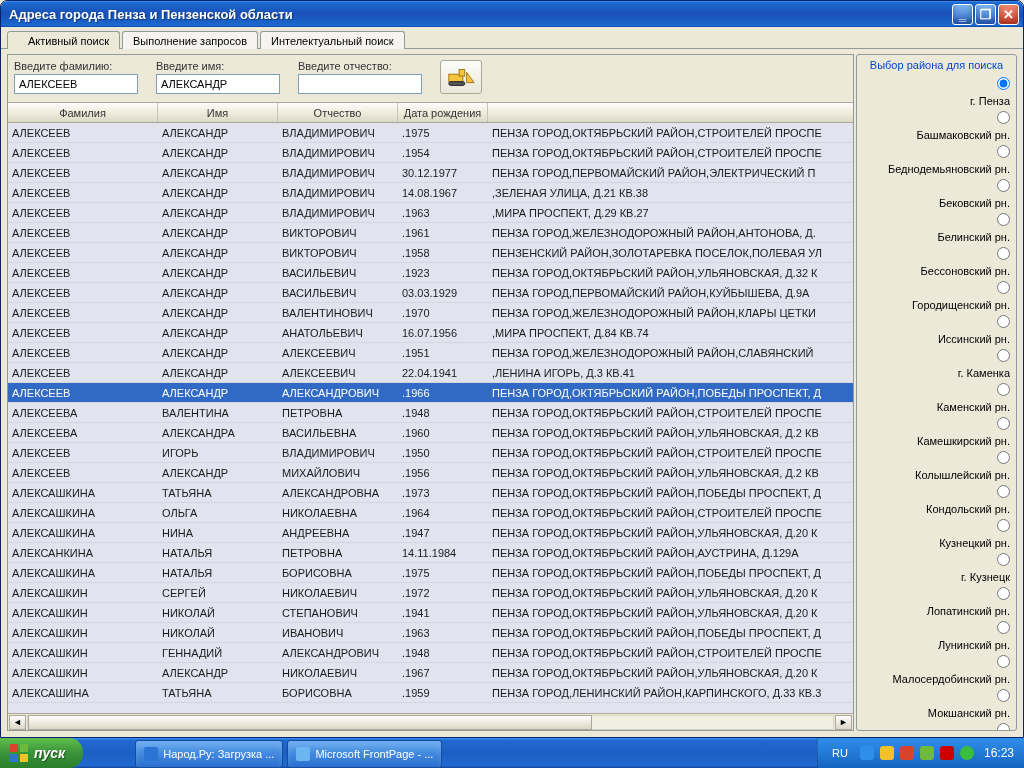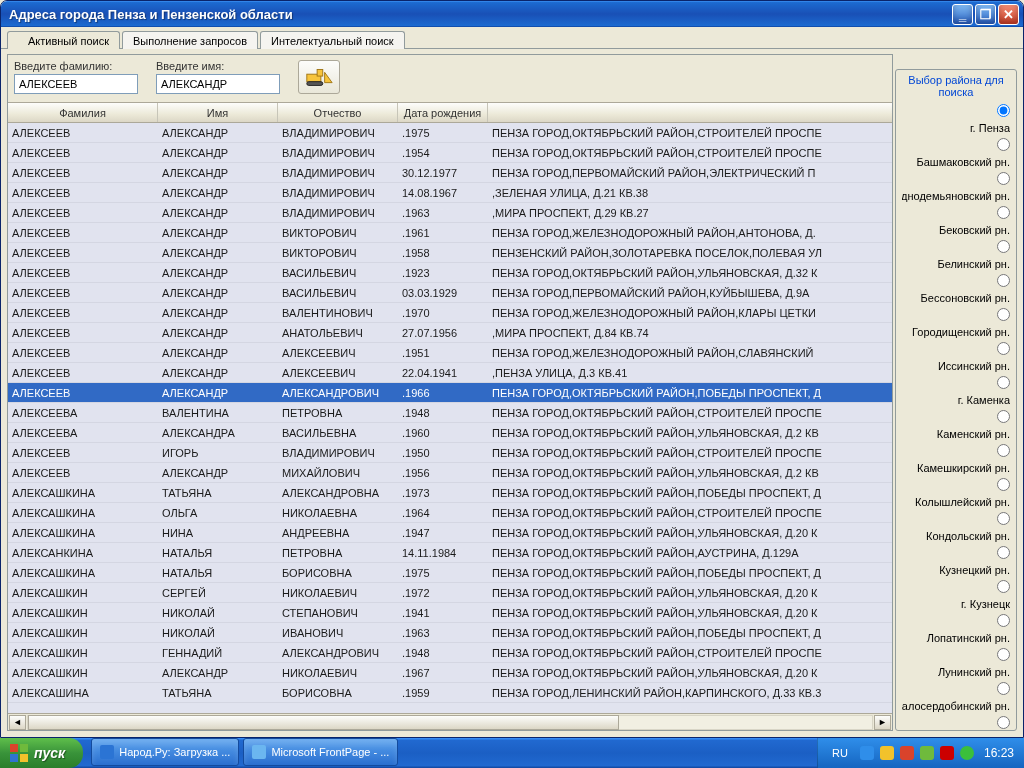--- a/index.html
+++ b/index.html
@@ -13,21 +13,21 @@
   .tb-btn { width: 21px; height: 21px; margin-left: 2px; border-radius: 3px; display: flex; align-items: center; justify-content: center; font-weight: bold; font-family: Arial; }
   .tb-blue { background: linear-gradient(to bottom,#7fb7f0,#2c68c8); border: 1px solid #fff; color: #fff; box-shadow: inset 0 -4px 6px rgba(0,0,50,.3); }
   .tb-red  { background: linear-gradient(to bottom,#f08b74,#d0432a); border: 1px solid #fff; color: #fff; box-shadow: inset 0 -4px 6px rgba(50,0,0,.3); }
 
   .tabs { height: 22px; display: flex; align-items: flex-end; padding: 3px 6px 0 6px; gap: 2px; background: #ece9d8; border-bottom: 1px solid #919b9c; }
   .tab { padding: 3px 10px 2px 10px; border: 1px solid #919b9c; border-bottom: none; border-radius: 3px 3px 0 0; background: #f5f4f0; position: relative; top: 1px; white-space: nowrap; }
   .tab.active { background: #ece9d8; color: #000; z-index: 2; padding-left: 20px; }
 
   .client { flex: 1; padding: 5px 6px 6px 6px; display: flex; gap: 2px; min-height: 0; }
   .left  { flex: 1; display: flex; flex-direction: column; border: 1px solid #919b9c; background: #ece9d8; min-width: 0; }
-  .right { width: 122px; margin-top: 15px; }
+  .right { width: 161px; }
 
   .search-row { display: flex; align-items: flex-end; gap: 18px; padding: 5px 6px 8px 6px; }
   .scol { display: flex; flex-direction: column; gap: 2px; }
   .scol label { font-size: 11px; color: #333; }
   .scol input { width: 124px; height: 20px; border: 1px solid #7f9db9; padding: 2px 4px; font-family: inherit; font-size: 11px; }
   .go-btn { width: 42px; height: 34px; background: linear-gradient(to bottom,#fdfdfb,#e9e7d9); border: 1px solid #aca899; border-radius: 3px; display: flex; align-items: center; justify-content: center; }
   .go-btn svg { width: 30px; height: 24px; }
 
   .grid-wrap { flex: 1; min-height: 0; border-top: 1px solid #aca899; background: #e1e3ef; position: relative; display: flex; flex-direction: column; }
   .grid-head { display: flex; height: 20px; background: linear-gradient(to bottom,#fdfdfb,#ece9d8 60%,#dcd7c6); border-bottom: 1px solid #aca899; flex-shrink: 0; }
@@ -40,21 +40,21 @@
   .hscroll .btn { width: 17px; height: 15px; background: linear-gradient(to bottom,#fdfdfb,#dcd7c6); border: 1px solid #aca899; margin: 0 1px; font-size: 9px; display: flex; align-items: center; justify-content: center; }
   .hscroll .track { flex: 1; height: 15px; background: #f1efe2; border: 1px solid #d8d5c6; position: relative; }
   .hscroll .thumb { position: absolute; left: 0; width: 70%; top: -1px; bottom: -1px; background: linear-gradient(to bottom,#fdfdfb,#dcd7c6); border: 1px solid #aca899; }
 
   .region { border: 1px solid #919b9c; border-radius: 3px; padding: 4px 6px 6px 6px; background: #ece9d8; height: 100%; overflow: hidden; }
   .region .legend { color: #0046d5; font-size: 11px; text-align: center; margin-bottom: 4px; }
   .radio-item { display: flex; align-items: flex-end; gap: 5px; padding: 2px 0; white-space: nowrap; overflow: hidden; text-overflow: ellipsis; flex-direction: column; }
   .radio-item input { margin: 0; }
 
   
-  .taskbar { position: absolute; left: 0; right: 0; bottom: 0; height: 30px; background: linear-gradient(to bottom,#3a93ff 0%,#2169d0 8%,#1b5fc4 50%,#2169d0 92%,#10449c 100%); display: flex; align-items: flex-start; color: #fff; }
+  .taskbar { position: absolute; left: 0; right: 0; bottom: 0; height: 30px; background: linear-gradient(to bottom,#3a93ff 0%,#2169d0 8%,#1b5fc4 50%,#2169d0 92%,#10449c 100%); display: flex; align-items: flex-end; color: #fff; gap: 44px; }
   .start { height: 30px; padding: 0 18px 0 10px; background: linear-gradient(to bottom,#5fbf4b 0%,#39933a 50%,#2a7e2a 100%); border-radius: 0 14px 14px 0; display: flex; align-items: center; gap: 6px; font-weight: bold; font-style: italic; font-size: 14px; text-shadow: 1px 1px 1px rgba(0,0,0,.4); }
   .task { height: 28px; margin: 0 2px; padding: 0 8px; background: linear-gradient(to bottom,#5aa2ee,#2a6fcf); border: 1px solid #134b9e; border-radius: 3px; display: flex; align-items: center; gap: 5px; font-size: 11px; max-width: 180px; overflow: hidden; white-space: nowrap; box-shadow: inset 0 6px 6px rgba(255,255,255,.15); }
   .tray { margin-left: auto; height: 30px; background: linear-gradient(to bottom,#2f8eea,#1565c0); padding: 0 10px 0 14px; display: flex; align-items: center; gap: 6px; border-left: 1px solid rgba(0,0,0,.2); font-size: 11px; }
   .tray .dot { width: 14px; height: 14px; border-radius: 3px; display: inline-block; }
   .lang { font-size: 11px; margin-right: 6px; }
   .clock { font-size: 12px; margin-left: 4px; }
 
   
   .c1 { width: 150px; } .c2 { width: 120px; } .c3 { width: 120px; } .c4 { width: 90px; } .c5 { flex: 1; min-width: 0; }
 </style>
@@ -79,20 +79,24 @@
     <div class="left">
       <div class="search-row">
         <div class="scol">
           <label>Введите фамилию:</label>
           <input value="АЛЕКСЕЕВ" style="">
         </div>
         <div class="scol">
           <label>Введите имя:</label>
           <input value="АЛЕКСАНДР" style="">
         </div>
+        <div class="scol">
+          <label>Введите отчество:</label>
+          <input value="" style="">
+        </div>
         <div class="go-btn">
           <svg viewBox="0 0 32 24">
             <rect x="3" y="9" width="15" height="8" fill="#f7c43b" stroke="#a07515"></rect>
             <rect x="14" y="4" width="6" height="7" fill="#f7c43b" stroke="#a07515"></rect>
             <rect x="3" y="17" width="17" height="4" rx="2" fill="#555" stroke="#222"></rect>
             <polygon points="22,7 30,18 22,18" fill="#f7c43b" stroke="#a07515"></polygon>
           </svg>
         </div>
       </div>
 
@@ -171,36 +175,36 @@
               <div class="gc c1">АЛЕКСЕЕВ</div>
               <div class="gc c2">АЛЕКСАНДР</div>
               <div class="gc c3">ВАЛЕНТИНОВИЧ</div>
               <div class="gc c4">.1970</div>
               <div class="gc c5">ПЕНЗА ГОРОД,ЖЕЛЕЗНОДОРОЖНЫЙ РАЙОН,КЛАРЫ ЦЕТКИ</div>
             </div>
             <div class="grow">
               <div class="gc c1">АЛЕКСЕЕВ</div>
               <div class="gc c2">АЛЕКСАНДР</div>
               <div class="gc c3">АНАТОЛЬЕВИЧ</div>
-              <div class="gc c4">27.07.1956</div>
+              <div class="gc c4">16.07.1956</div>
               <div class="gc c5">,МИРА ПРОСПЕКТ, Д.84 КВ.74</div>
             </div>
             <div class="grow">
               <div class="gc c1">АЛЕКСЕЕВ</div>
               <div class="gc c2">АЛЕКСАНДР</div>
               <div class="gc c3">АЛЕКСЕЕВИЧ</div>
               <div class="gc c4">.1951</div>
               <div class="gc c5">ПЕНЗА ГОРОД,ЖЕЛЕЗНОДОРОЖНЫЙ РАЙОН,СЛАВЯНСКИЙ</div>
             </div>
             <div class="grow">
               <div class="gc c1">АЛЕКСЕЕВ</div>
               <div class="gc c2">АЛЕКСАНДР</div>
               <div class="gc c3">АЛЕКСЕЕВИЧ</div>
               <div class="gc c4">22.04.1941</div>
-              <div class="gc c5">,ПЕНЗА УЛИЦА, Д.3 КВ.41</div>
+              <div class="gc c5">,ЛЕНИНА ИГОРЬ, Д.3 КВ.41</div>
             </div>
             <div class="grow sel">
               <div class="gc c1">АЛЕКСЕЕВ</div>
               <div class="gc c2">АЛЕКСАНДР</div>
               <div class="gc c3">АЛЕКСАНДРОВИЧ</div>
               <div class="gc c4">.1966</div>
               <div class="gc c5">ПЕНЗА ГОРОД,ОКТЯБРЬСКИЙ РАЙОН,ПОБЕДЫ ПРОСПЕКТ, Д</div>
             </div>
             <div class="grow">
               <div class="gc c1">АЛЕКСЕЕВА</div>

